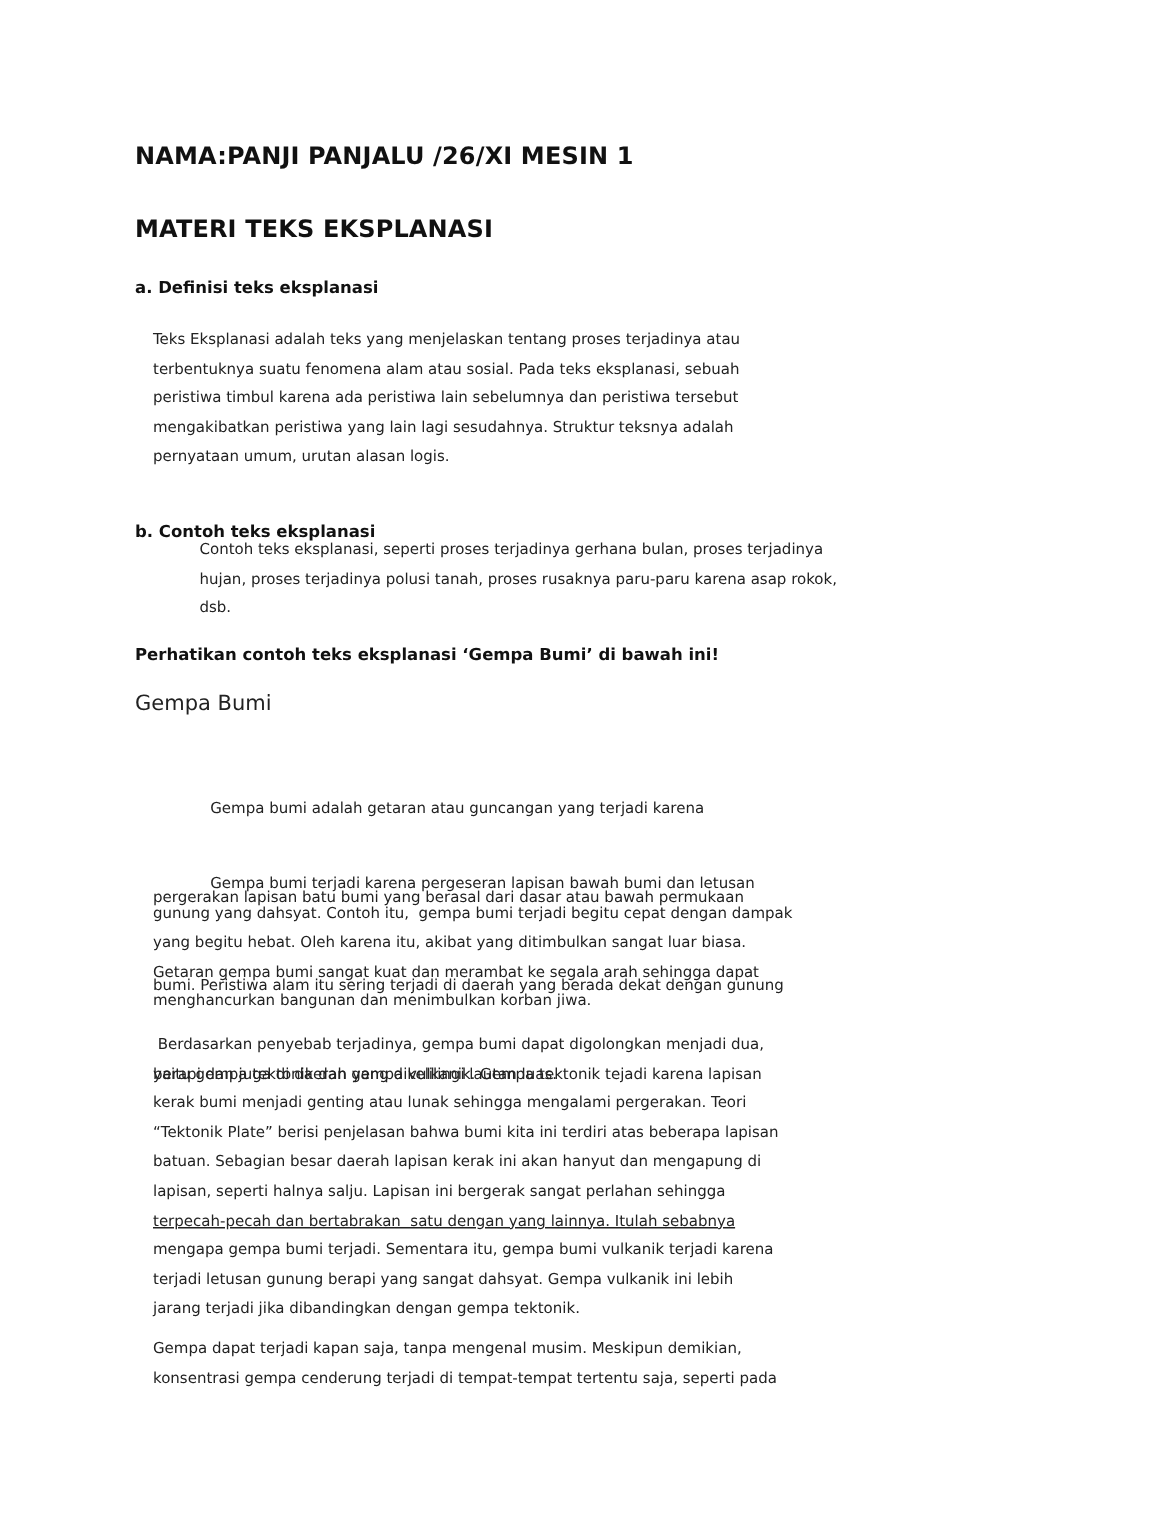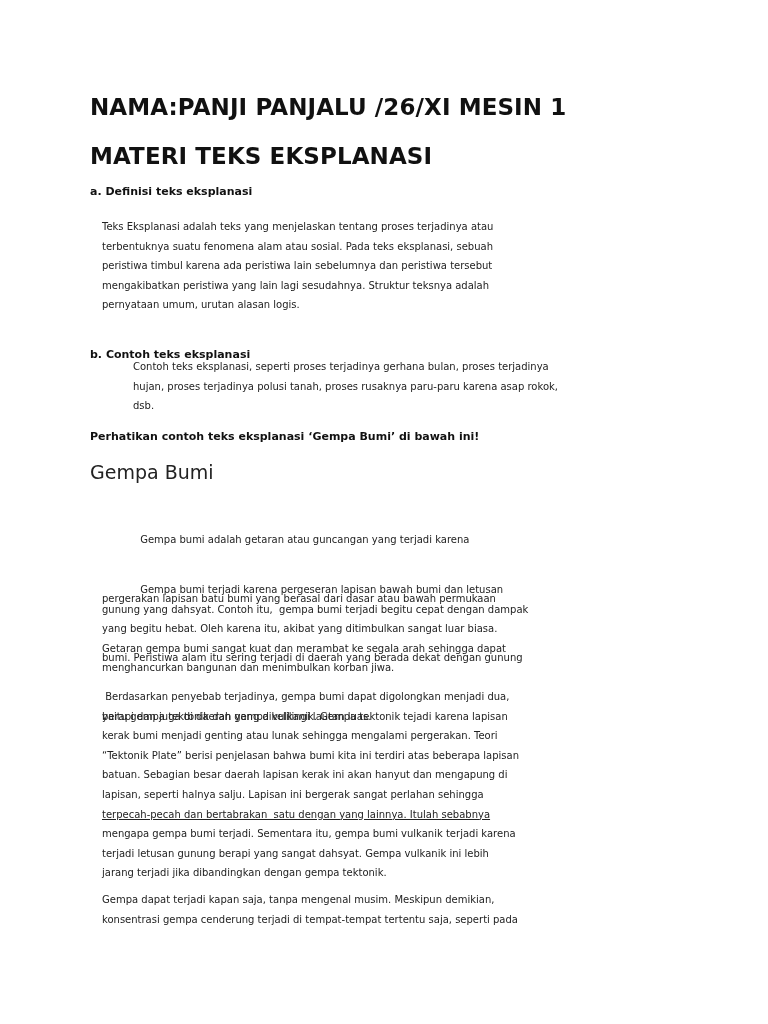--- a/index.html
+++ b/index.html
@@ -18,21 +18,21 @@
     .page {
       position: absolute;
       left: 90px;
       top: 0;
       width: 600px;
     }
     .title {
       position: absolute;
       left: 0;
       font-weight: bold;
-      font-size: 23px;
+      font-size: 16px;
       color: #111;
       white-space: nowrap;
       letter-spacing: 0.1px;
     }
     .heading {
       position: absolute;
       left: 0;
       font-weight: bold;
       font-size: 11px;
       color: #111;
@@ -46,21 +46,21 @@
       line-height: 19.6px;
       color: #222;
     }
     .para .line {
       display: block;
       white-space: nowrap;
     }
     .plain {
       position: absolute;
       left: 0;
-      font-size: 19px;
+      font-size: 14px;
       color: #222;
       white-space: nowrap;
     }
   </style>
 </head>
 <body>
 
 <div class="page">
 
   <div class="title" style="top:94px;">NAMA:PANJI PANJALU /26/XI MESIN 1</div>

